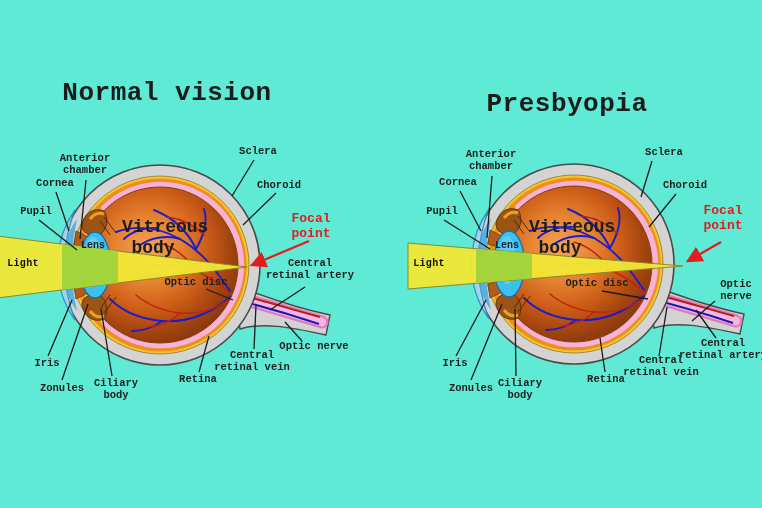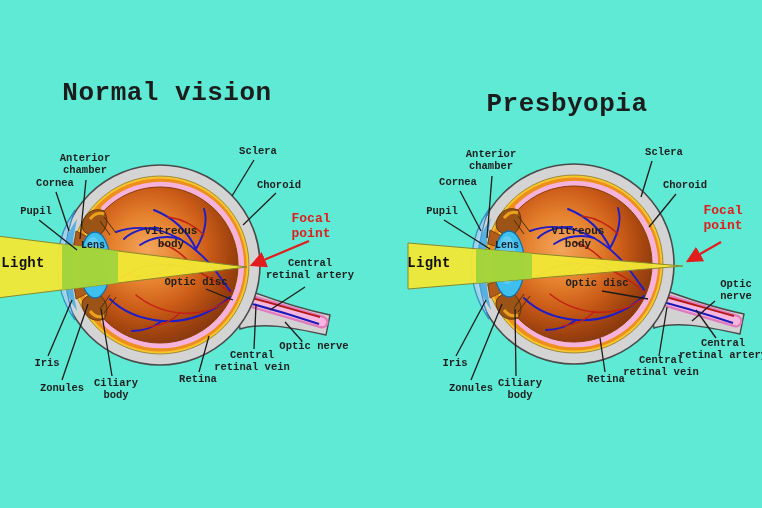--- a/index.html
+++ b/index.html
@@ -5,22 +5,22 @@
   html,body{margin:0;padding:0;background:#ffffff;}
   .stage{position:relative;width:762px;height:508px;background:#5eead4;overflow:hidden;
          font-family:Liberation Mono, monospace;}
   .stage svg{position:absolute;left:0;top:0;}
   .title{position:absolute;transform:translate(-50%,-50%);font-weight:bold;font-size:26px;
          color:#1c1c1c;white-space:nowrap;letter-spacing:.5px;}
   .lbl{position:absolute;transform:translate(-50%,-50%);font-weight:bold;font-size:10.5px;
        color:#1e1e1e;text-align:center;line-height:1.14;white-space:nowrap;}
   .lbl.wrap{white-space:normal;}
   .lbl.red{color:#e21d1d;font-size:13px;}
-  .lbl.big{font-size:11px;margin-left:18px;}
-  .lbl.light{font-size:14px;color:#101010;letter-spacing:.3px;}
+  .lbl.big{font-size:18px;}
+  .lbl.light{font-size:10px;color:#101010;letter-spacing:.3px;}
   .lbl.tiny{font-size:10px;color:#0a2233;}
 </style>
 </head>
 <body>
 
 <div class="stage">
 
 <svg width="762" height="508" viewBox="0 0 762 508" xmlns="http://www.w3.org/2000/svg" xmlns:xlink="http://www.w3.org/1999/xlink">
   <defs>
     <radialGradient id="vit" cx="42%" cy="40%" r="62%">

